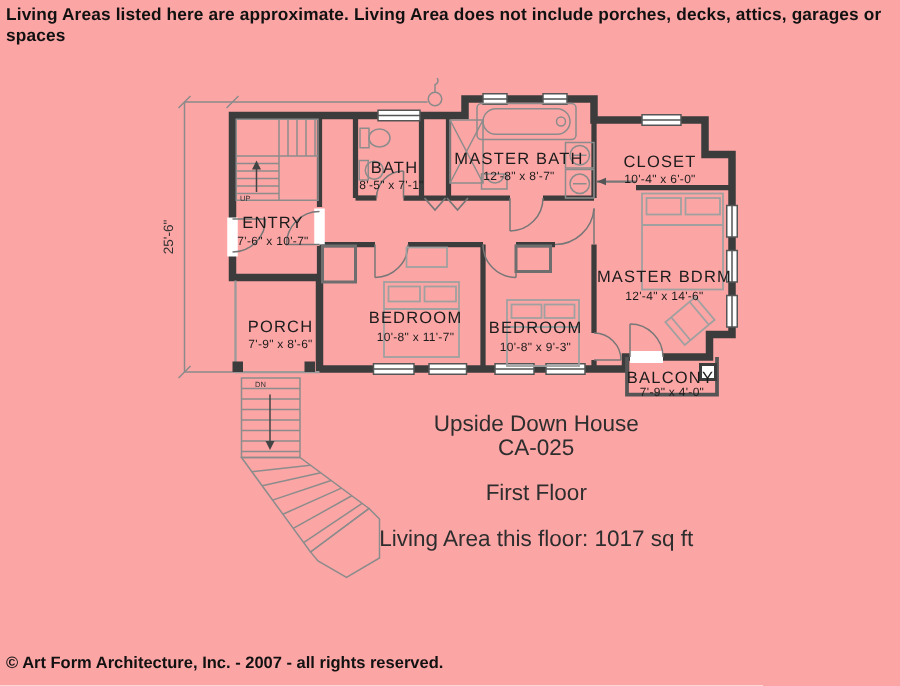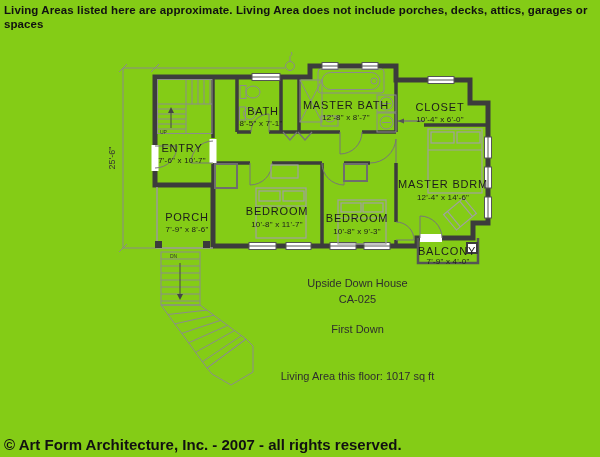--- a/index.html
+++ b/index.html
@@ -1,25 +1,25 @@
 <!DOCTYPE html>
 <html><head>
 <meta charset="utf-8">
 <style>
   html,body{margin:0;padding:0;background:#fff;}
-  .page{position:relative;width:600px;height:457px;background:#84cc16;overflow:hidden;
+  .page{position:relative;width:600px;height:457px;background:#fca5a5;overflow:hidden;
         font-family:"Liberation Sans",sans-serif;}
   .note{position:absolute;left:4px;top:3px;width:592px;font-size:11.5px;font-weight:bold;
         color:#111;line-height:14px;letter-spacing:0.1px;}
   .titleblock{position:absolute;left:225px;top:275px;width:265px;text-align:center;
-        color:#2e2e2e;font-size:11px;}
+        color:#2e2e2e;font-size:15px;}
   .titleblock .tb-line{line-height:16px;}
   .tb-floor{margin-top:14px;}
-  .tb-area{margin-top:31px;}
-  .copyright{position:absolute;left:4px;top:436px;font-size:15px;font-weight:bold;color:#111;}
+  .tb-area{margin-top:15px;}
+  .copyright{position:absolute;left:4px;top:436px;font-size:11px;font-weight:bold;color:#111;}
   svg{position:absolute;left:0;top:0;}
   .room-name{font-size:11px;letter-spacing:0.8px;fill:#1c1c1c;}
   .room-dims{font-size:8px;letter-spacing:0.2px;fill:#1c1c1c;}
   .tiny{font-size:5px;fill:#333;}
   .dim-label{font-size:9px;fill:#333;}
   text{font-family:"Liberation Sans",sans-serif;}
 </style>
 </head>
 <body>
 
@@ -269,18 +269,18 @@
       <g>
         <text class="room-name" x="447" y="255">BALCONY</text>
         <text class="room-dims" x="448" y="264">7'-9" x 4'-0"</text>
       </g>
     </g>
   </svg>
 
   <div class="titleblock">
     <div class="tb-line">Upside Down House</div>
     <div class="tb-line">CA-025</div>
-    <div class="tb-line tb-floor">First Down</div>
+    <div class="tb-line tb-floor">First Floor</div>
     <div class="tb-line tb-area">Living Area this floor:  1017 sq ft</div>
   </div>
 
   <div class="copyright">© Art Form Architecture, Inc. - 2007 - all rights reserved.</div>
 </div>
 
 </body></html>

